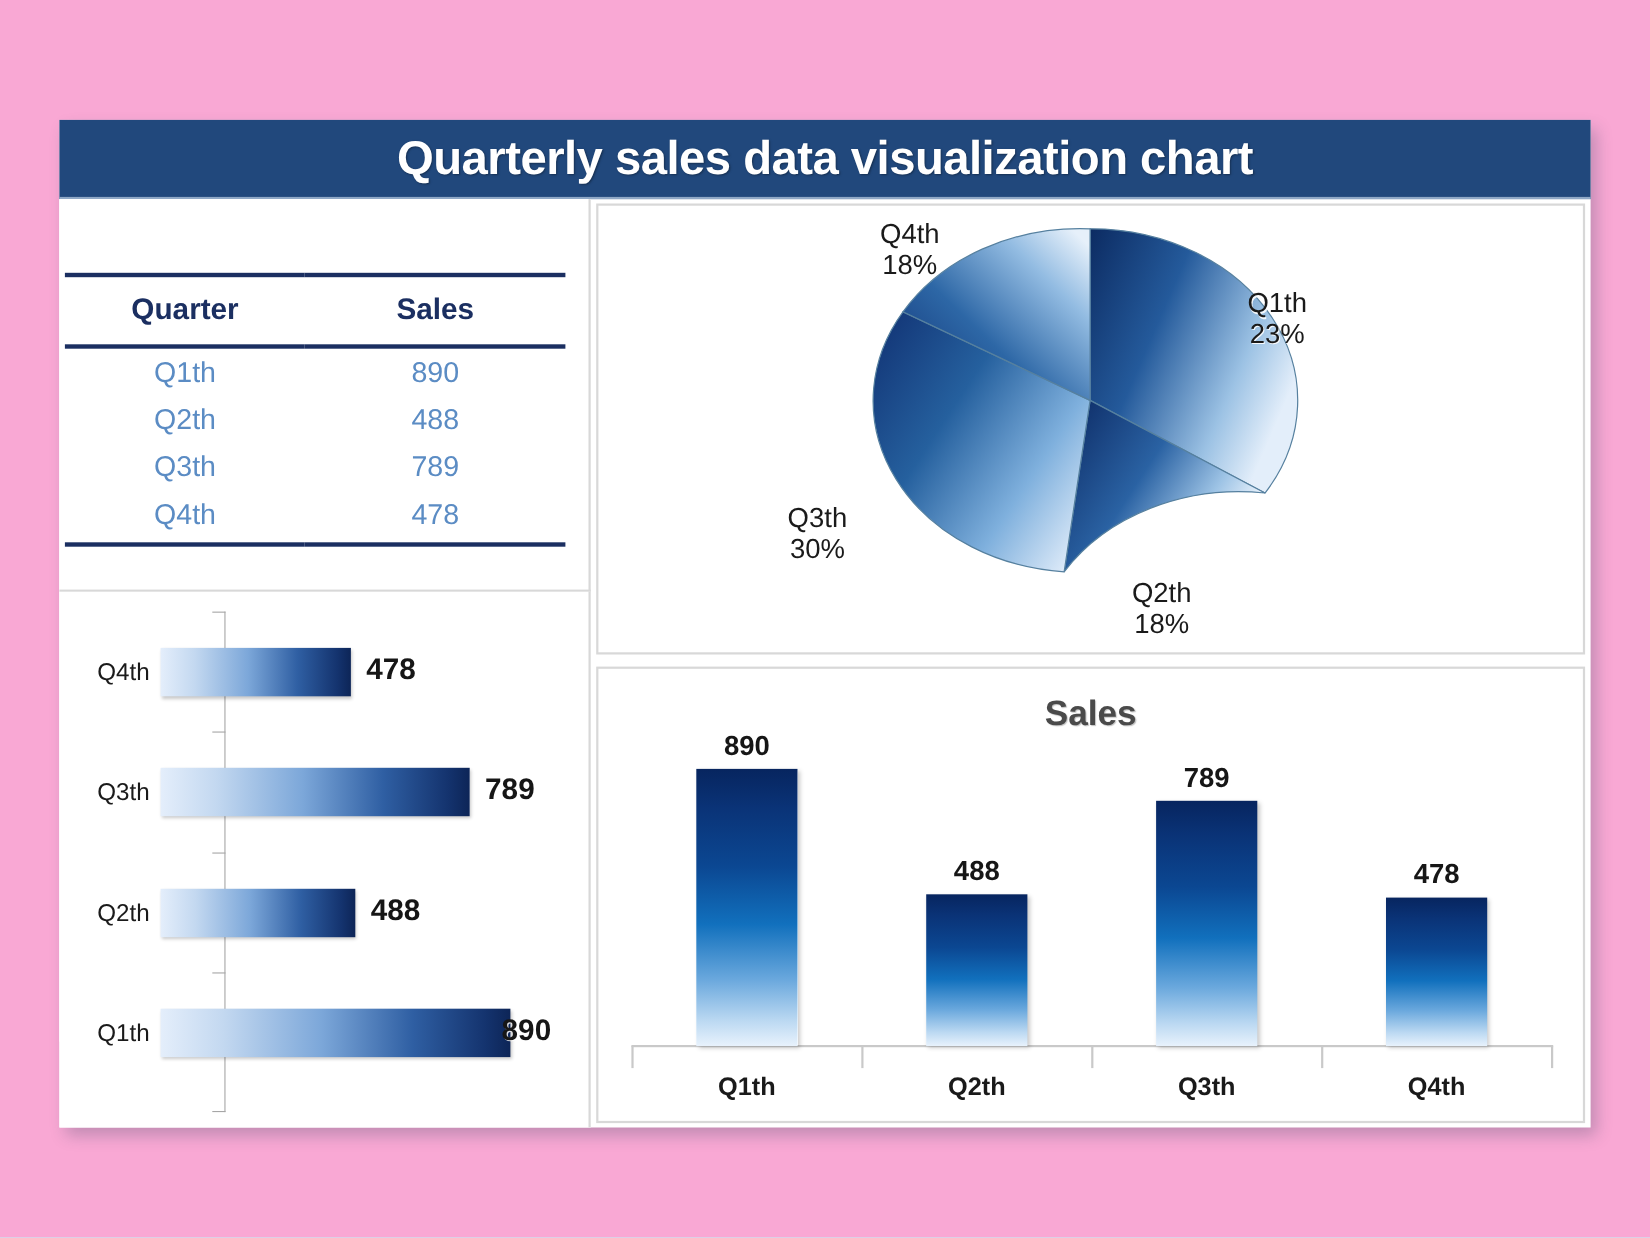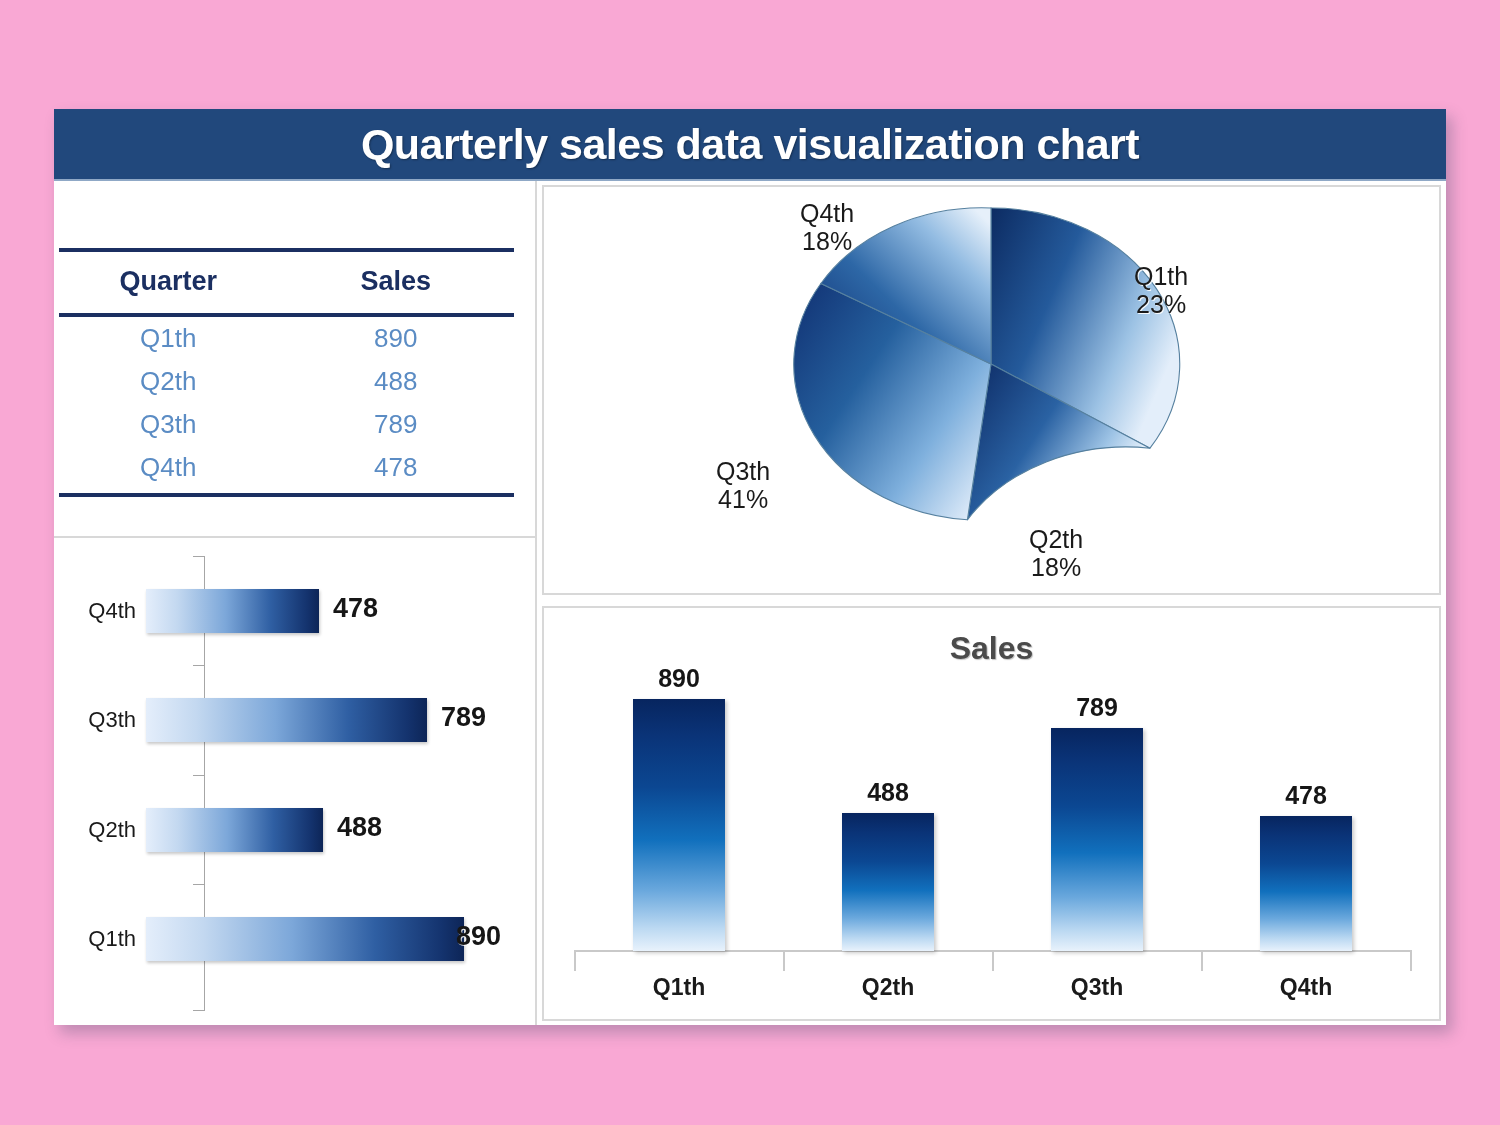--- a/index.html
+++ b/index.html
@@ -426,21 +426,21 @@
           <div>23%</div>
         </div>
 
         <div class="pie-label" style="left:485px; top:338px;">
           <div>Q2th</div>
           <div>18%</div>
         </div>
 
         <div class="pie-label" style="left:172px; top:270px;">
           <div>Q3th</div>
-          <div>41%</div>
+          <div>30%</div>
         </div>
 
         <div class="pie-label" style="left:256px; top:12px;">
           <div>Q4th</div>
           <div>18%</div>
         </div>
       </div>
 
       <div id="bar-panel">
         <div id="bar-title">Sales</div>

